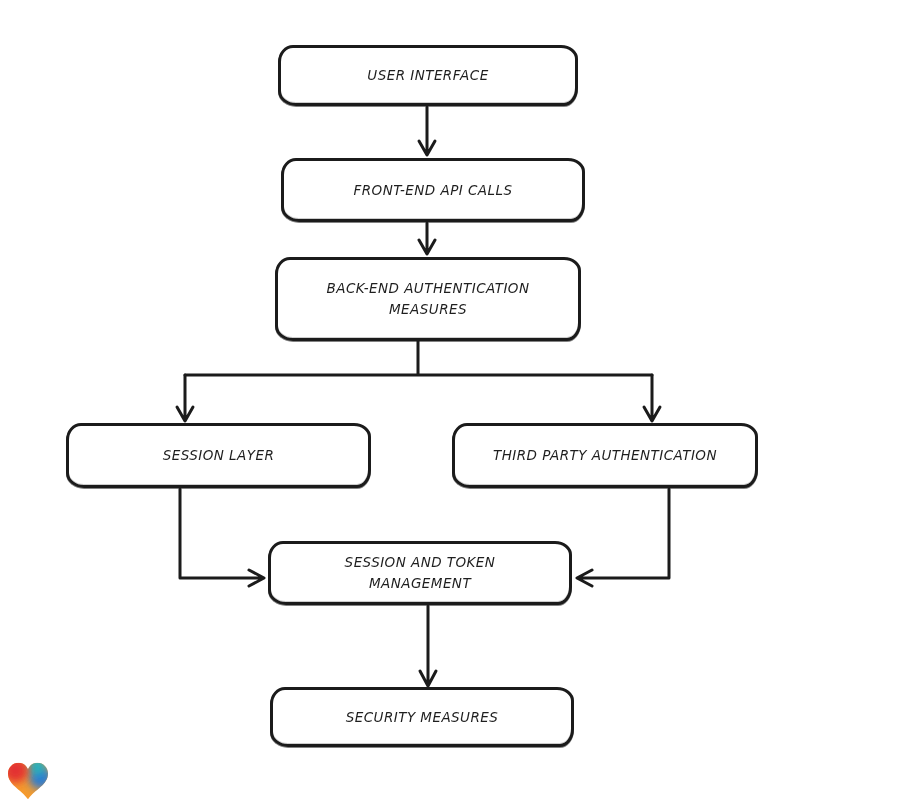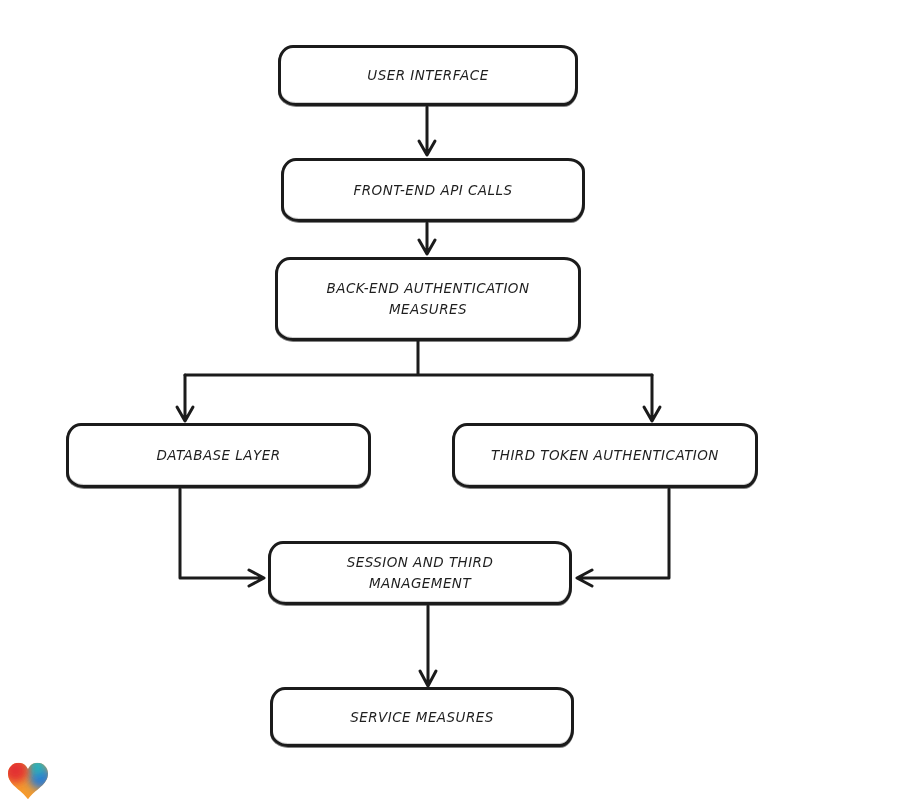--- a/index.html
+++ b/index.html
@@ -87,33 +87,33 @@
 
   <div class="node n-frontend">
     <span class="label">FRONT-END API CALLS</span>
   </div>
 
   <div class="node n-backend">
     <span class="label">BACK-END AUTHENTICATION MEASURES</span>
   </div>
 
   <div class="node n-database">
-    <span class="label">DATABASE LAYER</span>
+    <span class="label">SESSION LAYER</span>
   </div>
 
   <div class="node n-thirdparty">
-    <span class="label">THIRD TOKEN AUTHENTICATION</span>
+    <span class="label">THIRD PARTY AUTHENTICATION</span>
   </div>
 
   <div class="node n-session">
-    <span class="label">SESSION AND THIRD MANAGEMENT</span>
+    <span class="label">SESSION AND TOKEN MANAGEMENT</span>
   </div>
 
   <div class="node n-security">
-    <span class="label">SERVICE MEASURES</span>
+    <span class="label">SECURITY MEASURES</span>
   </div>
 
   <a class="badge">
     <svg width="40" height="41" viewBox="0 0 32 30" xmlns="http://www.w3.org/2000/svg">
       <defs>
         <clipPath id="heartClip">
           <path d="M16 29.2 C10.2 21.2 0 17.6 0 8.6 0 3.9 3.8 0 8.5 0 11.9 0 14.7 2.2 16 5.3 17.3 2.2 20.1 0 23.5 0 28.2 0 32 3.9 32 8.6 32 17.6 21.8 21.2 16 29.2 Z"></path>
         </clipPath>
         <filter id="heartBlur" x="-80%" y="-80%" width="260%" height="260%">
           <feGaussianBlur stdDeviation="3.6"></feGaussianBlur>

